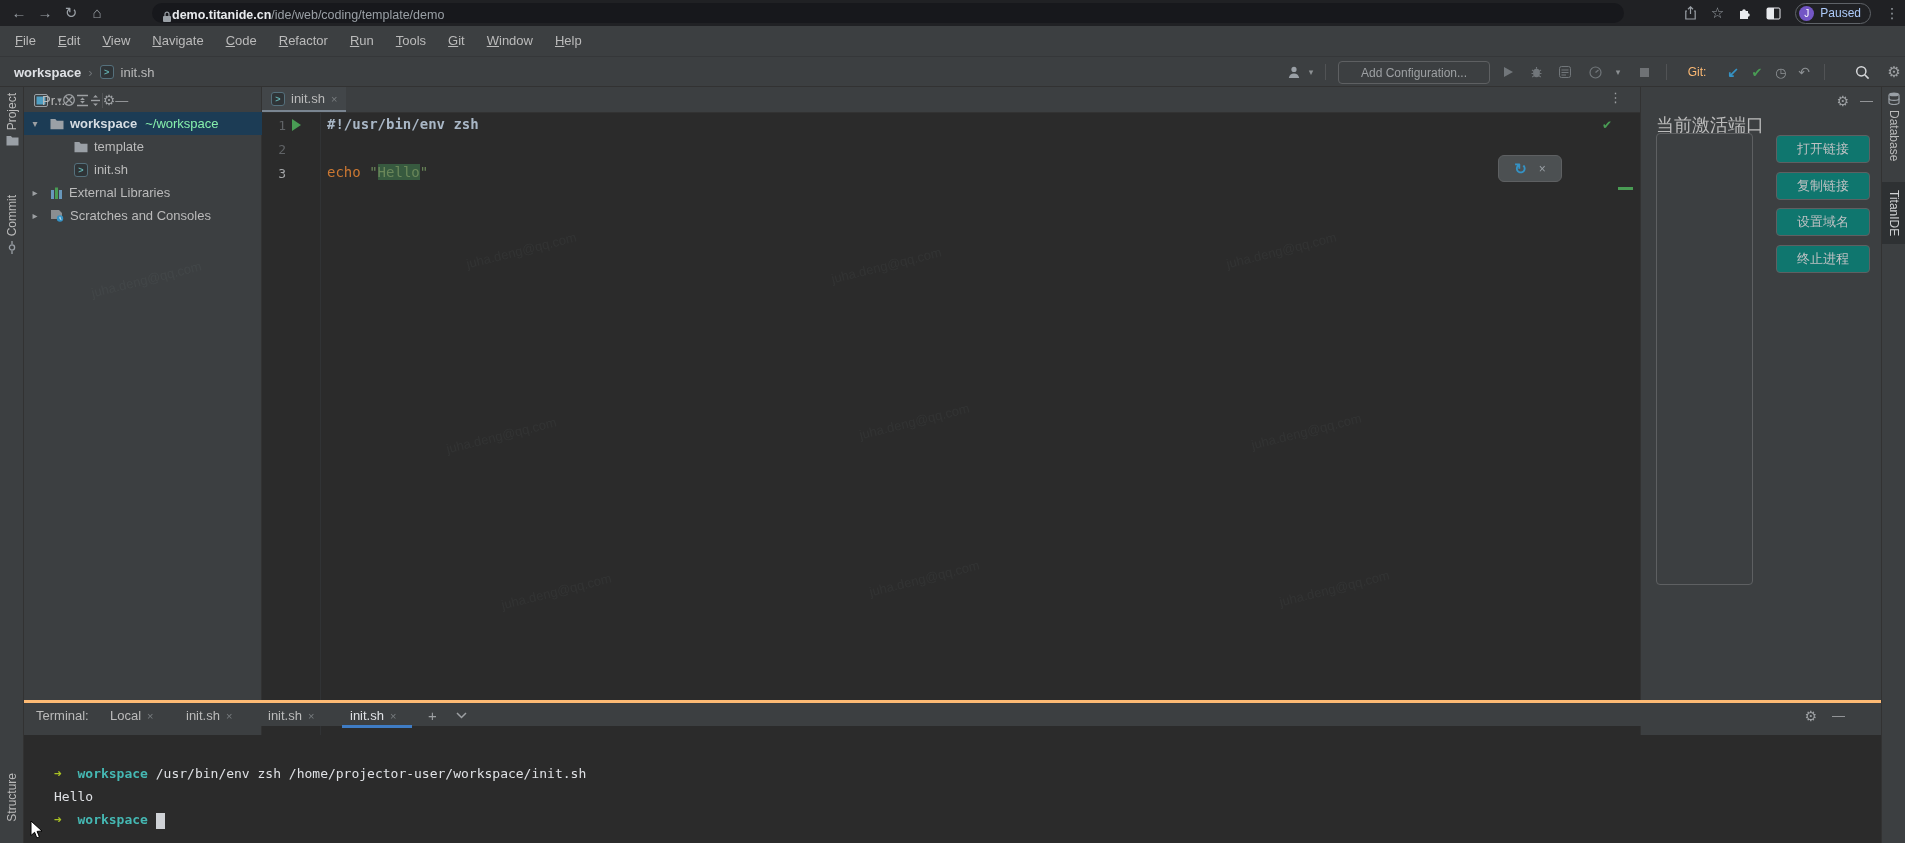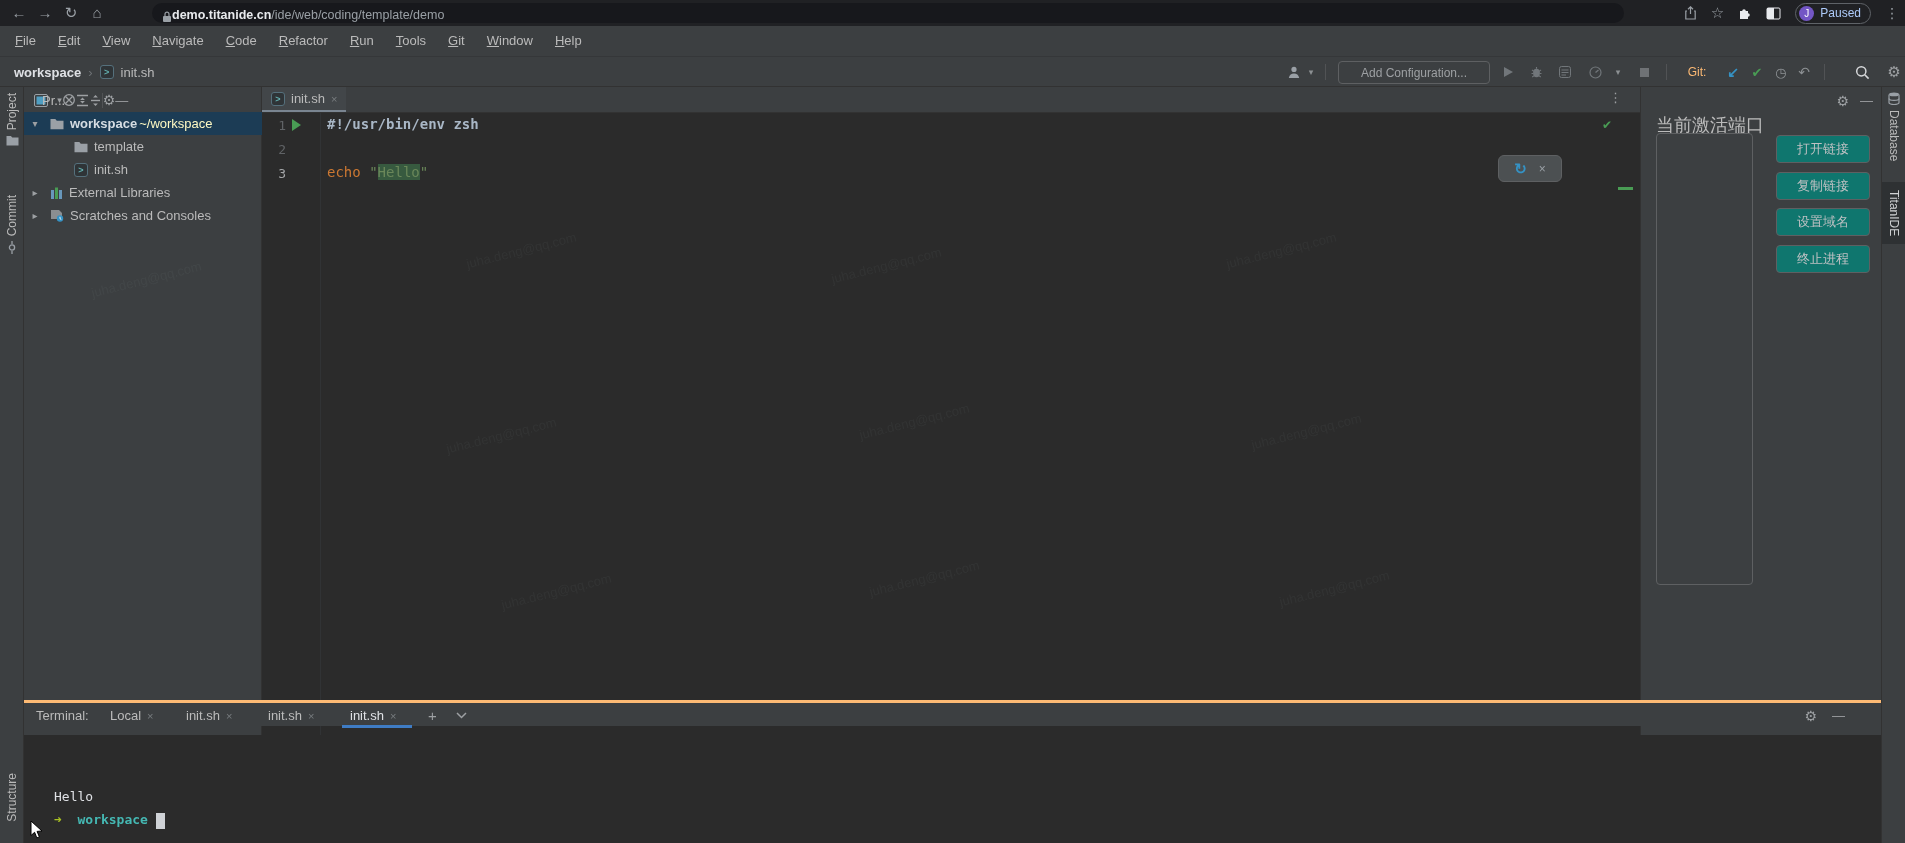--- a/index.html
+++ b/index.html
@@ -43,21 +43,21 @@
   .vtext-l{writing-mode:vertical-rl;transform:rotate(180deg);font-size:12px;color:#bbbbbb}
   .vtext-r{writing-mode:vertical-rl;font-size:12px;color:#bbbbbb}
   
   .proj{left:24px;top:87px;width:238px;height:648px;background:#3c3f41;border-right:1px solid #323232;box-sizing:border-box}
   .proj-head{position:absolute;left:0;top:0;width:238px;height:26px;display:flex;align-items:center;padding-left:10px;box-sizing:border-box}
   .ph-ic{color:#9da0a3;font-size:13px;cursor:pointer;display:flex;align-items:center}
   .tree-row{position:absolute;left:0;width:238px;height:23px;display:flex;align-items:center;font-size:13px;color:#bbbbbb;cursor:pointer}
   .tree-sel{background:#1c3c55}
   .chev{width:14px;text-align:center;color:#9da0a3;font-size:10px}
   .tlabel{margin-left:6px}
-  .thint{margin-left:2px;color:#fef9c3}
+  .thint{margin-left:8px;color:#86efac}
   .scripticon{width:14px;height:14px;border-radius:3px;background:#2f3437;border:1px solid #55707c;color:#62b0b0;
               font-size:9px;font-weight:bold;display:flex;align-items:center;justify-content:center;box-sizing:border-box}
   
   .edtabs{left:262px;top:87px;width:1378px;height:26px;background:#3c3f41;border-bottom:1px solid #323232;box-sizing:border-box}
   .edtab{position:absolute;left:0;top:0;height:25px;display:flex;align-items:center;gap:6px;padding:0 9px;
          background:#424649;border-bottom:2px solid #7a8591;box-sizing:border-box;cursor:pointer}
   .edtab-label{color:#bbbbbb;font-size:13px}
   .xglyph{color:#787c7f;font-size:11px;cursor:pointer}
   .editor{left:262px;top:113px;width:1378px;height:622px;background:#2b2b2b}
   .gutterline{position:absolute;left:58px;top:0;width:1px;height:622px;background:#313335}
@@ -401,20 +401,21 @@
   <span class="ttab" style="left:432px">
     <svg width="11" height="7" viewBox="0 0 11 7">
         <path d="M1 1l4.5 4.5L10 1" stroke="#9da0a3" stroke-width="1.5" fill="none"></path>
       </svg>
   </span>
   <span style="position:absolute;right:64px;top:5px;color:#9da0a3;font-size:14px;cursor:pointer">⚙</span>
   <span style="position:absolute;right:36px;top:5px;color:#9da0a3;font-size:13px;cursor:pointer">—</span>
 </div>
 
 <div class="abs term-body">
+  <div class="tline" style="top:5px"><span style="color:#a8c023;font-weight:bold">➜</span><span>  </span><span style="color:#45b8b3;font-weight:bold">workspace</span><span> </span><span>/usr/bin/env zsh /home/projector-user/workspace/init.sh</span></div>
   <div class="tline" style="top:28px">Hello</div>
   <div class="tline" style="top:51px"><span style="color:#a8c023;font-weight:bold">➜</span><span>  </span><span style="color:#45b8b3;font-weight:bold">workspace</span><span class="cursor-block"></span></div>
 </div>
 
 <div class="abs" style="left:30px;top:820px;z-index:99;pointer-events:none">
   <svg width="14" height="20" viewBox="0 0 14 20">
       <path d="M1 1l0 14.5 3.6-3.2 2.2 5.6 2.6-1-2.3-5.5 4.9-.4z" fill="#fff" stroke="#000" stroke-width="1"></path>
     </svg>
 </div>
 

